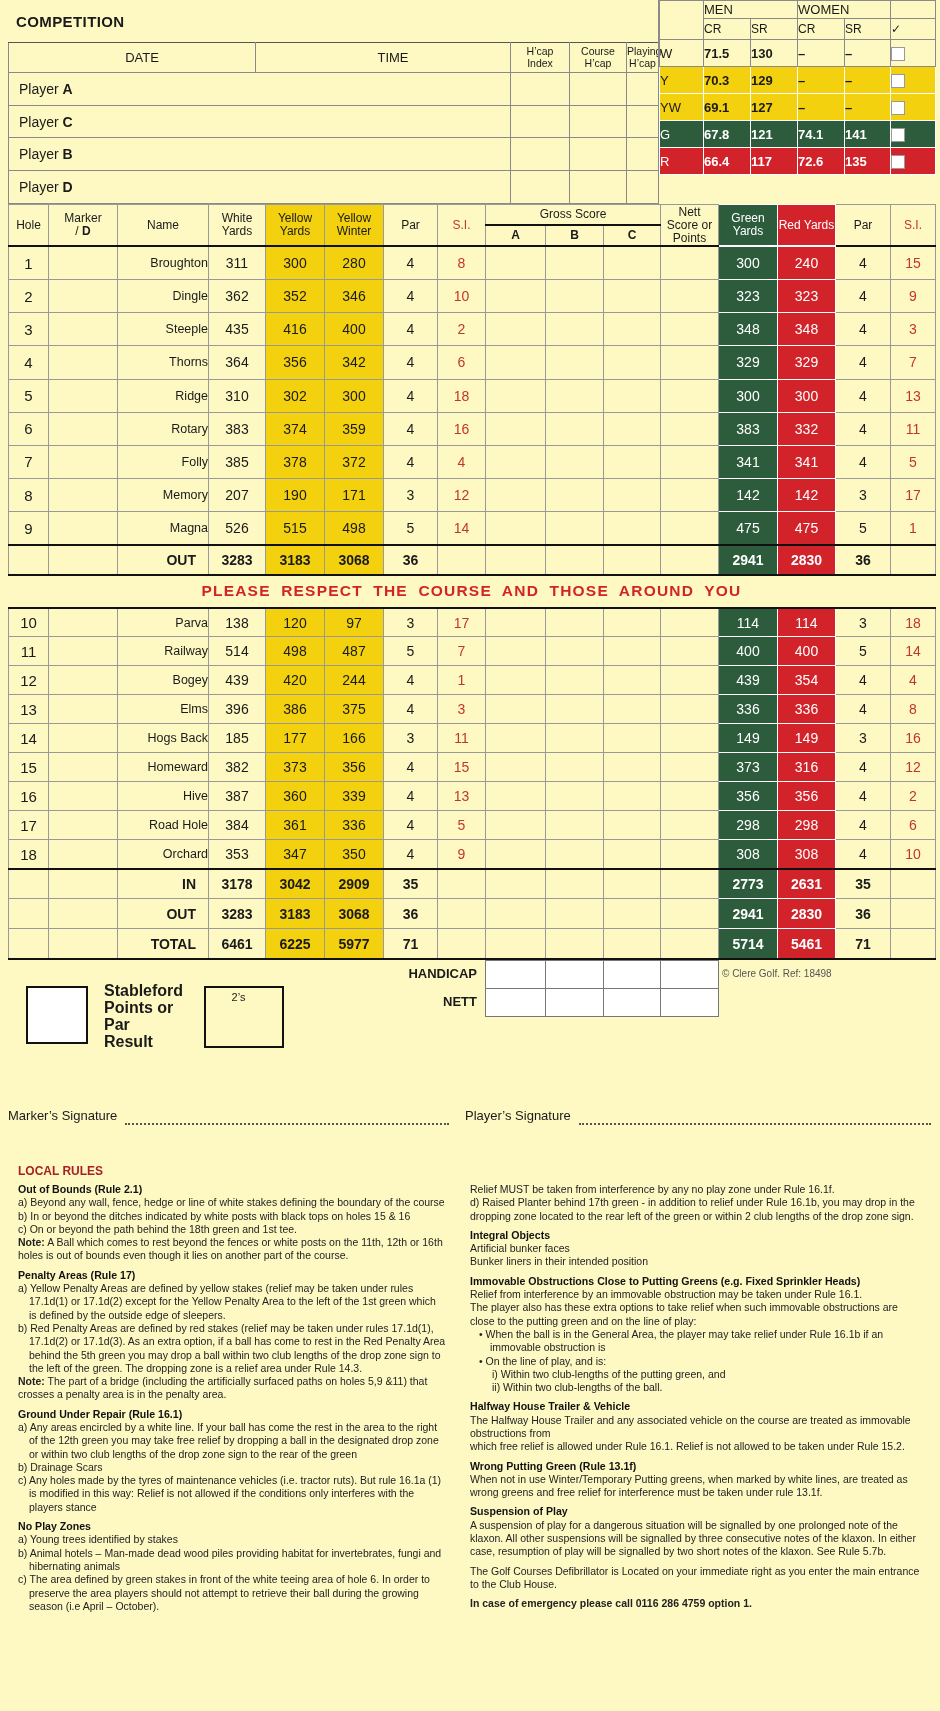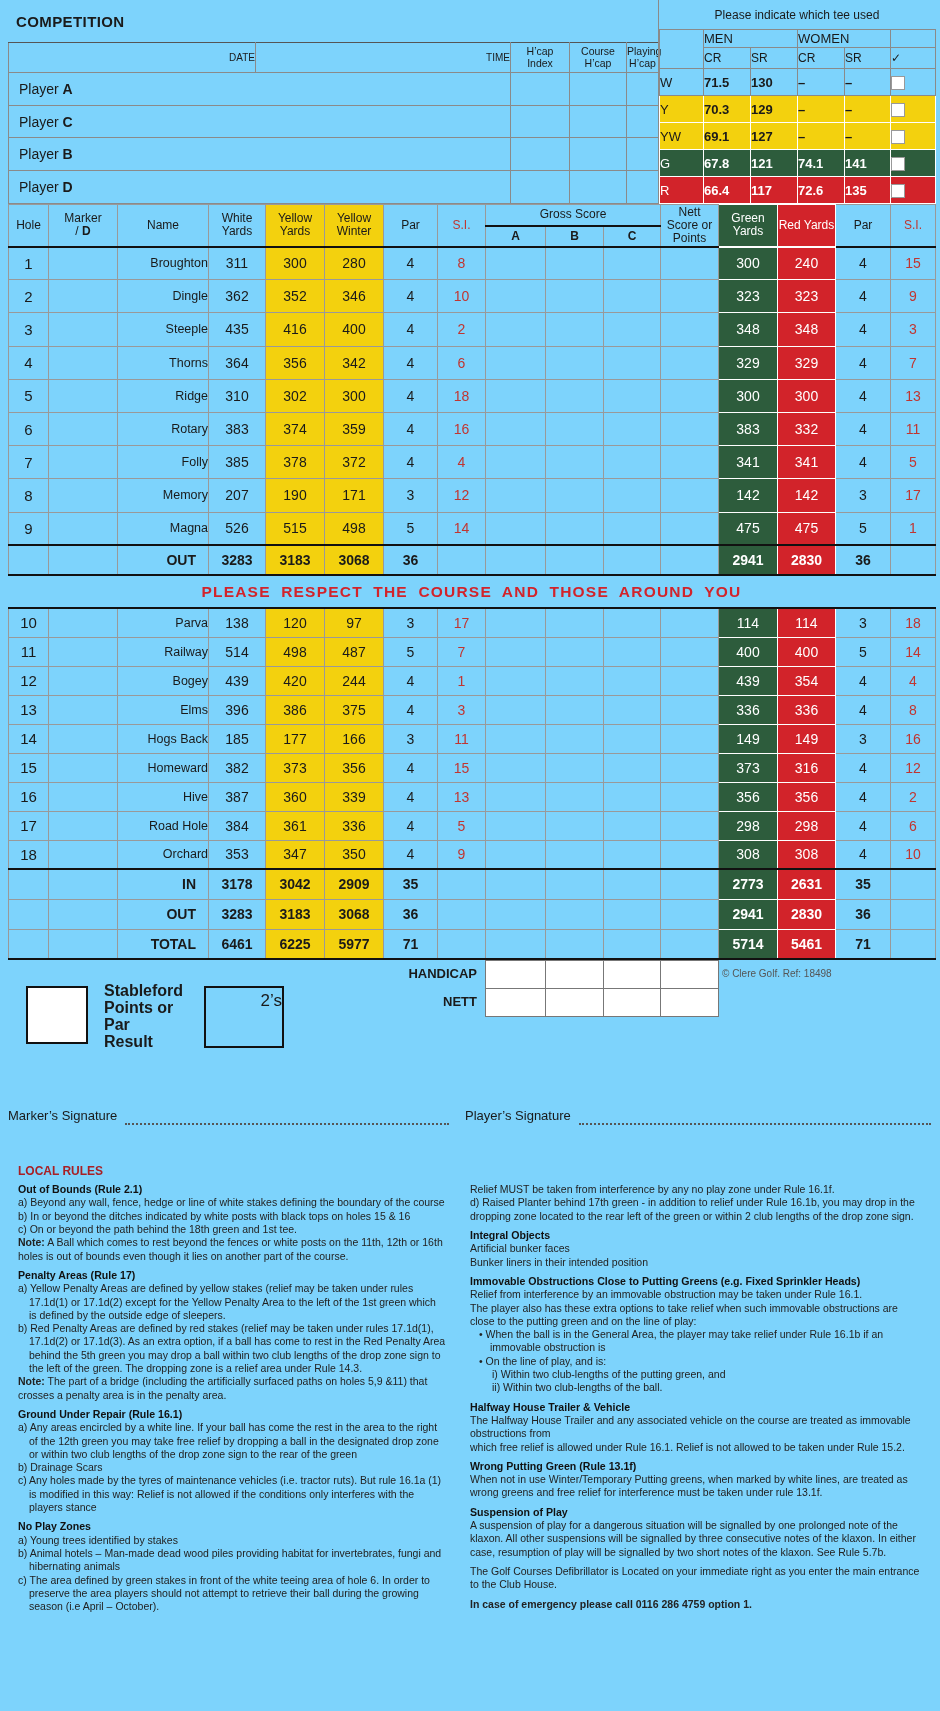--- a/index.html
+++ b/index.html
@@ -1,27 +1,27 @@
 <!DOCTYPE html>
 <html style="--yellow: #f3d10e; --green: #2d5c3c; --red: #d2232a; --si-red: #c13530; --rules-red: #a82025;"><head>
 <meta charset="utf-8">
 <style>
 *{box-sizing:border-box;margin:0;padding:0}
 html{--yellow:#f3d10e;--green:#2d5c3c;--red:#d2232a;--si-red:#c13530;--rules-red:#a82025;--ink:#1a1a1a}
 body{background:#fff;font-family:"Liberation Sans","DejaVu Sans",sans-serif;color:var(--ink)}
-.page{width:940px;height:1711px;background:#7dd3fc;padding:0 5px 0 8px;overflow:hidden}
+.page{width:940px;height:1711px;background:#fef9c3;padding:0 5px 0 8px;overflow:hidden}
 table{border-collapse:collapse;table-layout:fixed}
 
 
 .top{display:flex;width:927px}
 .tl{width:650px}
 .competition{height:42px;display:flex;align-items:center;font-weight:700;font-size:15px;letter-spacing:.4px;padding-left:8px}
 .pt{width:650px}
 .pt th,.pt td{border:1px solid #8a8a8a;vertical-align:middle}
-.pt .lbl{font-size:10px;text-align:right;padding-left:20px;font-weight:400;height:30px;border-top:1.5px solid #555}
+.pt .lbl{font-size:13px;text-align:center;padding-left:20px;font-weight:400;height:30px;border-top:1.5px solid #555}
 .pt .hch{font-size:10.5px;line-height:11.5px;font-weight:400;text-align:center;white-space:pre-line;border-top:1.5px solid #555}
 .pt .pname{font-size:14px;text-align:left;padding-left:10px;height:32.7px}
 .trc{width:277px;border-left:1px solid #8a8a8a}
 .tee-title{height:29px;display:flex;align-items:center;justify-content:center;font-size:12px}
 .tee{width:276px}
 .tee th,.tee td{border:1px solid #8a8a8a;text-align:left;vertical-align:middle}
 .tee .grp{font-size:13px;font-weight:400;height:18px}
 .tee .sub{font-size:12px;font-weight:400;height:21px}
 .tee td{font-size:13px;font-weight:700;height:27px}
 .tee td.code{font-weight:400}
@@ -53,21 +53,21 @@
 .mt tr.sum td.slabel{text-align:right;padding-right:12px;font-size:14px}
 .mt tr.firstsum td{border-top:2.5px solid #111}
 .mt tr.midsum td{border-top:1.5px solid #555}
 .banner{height:31px;display:flex;align-items:center;justify-content:center;color:var(--red);font-weight:700;font-size:15.5px;letter-spacing:1.2px;word-spacing:5px}
 
 
 .foot{position:relative;height:120px;width:927px}
 .sbox{position:absolute;left:18px;top:26px;width:62px;height:58px;border:2px solid #111;background:#fff}
 .slab{position:absolute;left:96px;top:22px;width:76px;font-size:16px;font-weight:700;line-height:17px}
 .tbox{position:absolute;left:196px;top:26px;width:80px;height:62px;border:2px solid #111}
-.tbox span{font-size:17px;padding:3px 0 0 5px;display:block;text-align:right}
+.tbox span{font-size:11px;padding:3px 16px 0 5px;display:block;text-align:center}
 .hlab{position:absolute;left:289px;width:180px;text-align:right;top:0;height:28px;line-height:28px;font-size:13px;font-weight:700}
 .nlab{position:absolute;left:289px;width:180px;text-align:right;top:28px;height:28px;line-height:28px;font-size:13px;font-weight:700}
 .htab{position:absolute;left:477px;top:0}
 .htab td{border:1px solid #777;height:28px;background:#fff}
 .copy{position:absolute;left:714px;top:8px;font-size:10px;color:#555}
 
 
 .sigs{display:flex;margin-top:28px;height:22px;font-size:13px;width:927px}
 .sig-l{display:flex;width:445px}
 .sig-r{display:flex;flex:1;margin-left:12px}
@@ -137,21 +137,20 @@
             <tr>
               <td class="pname" colspan="2">Player <b>D</b></td>
               <td></td>
               <td></td>
               <td></td>
             </tr>
           </tbody>
       </table>
     </div>
     <div class="trc">
-      <div class="tee-title">Please indicate which tee used</div>
       <table class="tee">
         <colgroup>
             <col style="width:44px">
             <col style="width:47px">
             <col style="width:47px">
             <col style="width:47px">
             <col style="width:46px">
             <col style="width:45px">
           </colgroup>
         <tbody>

